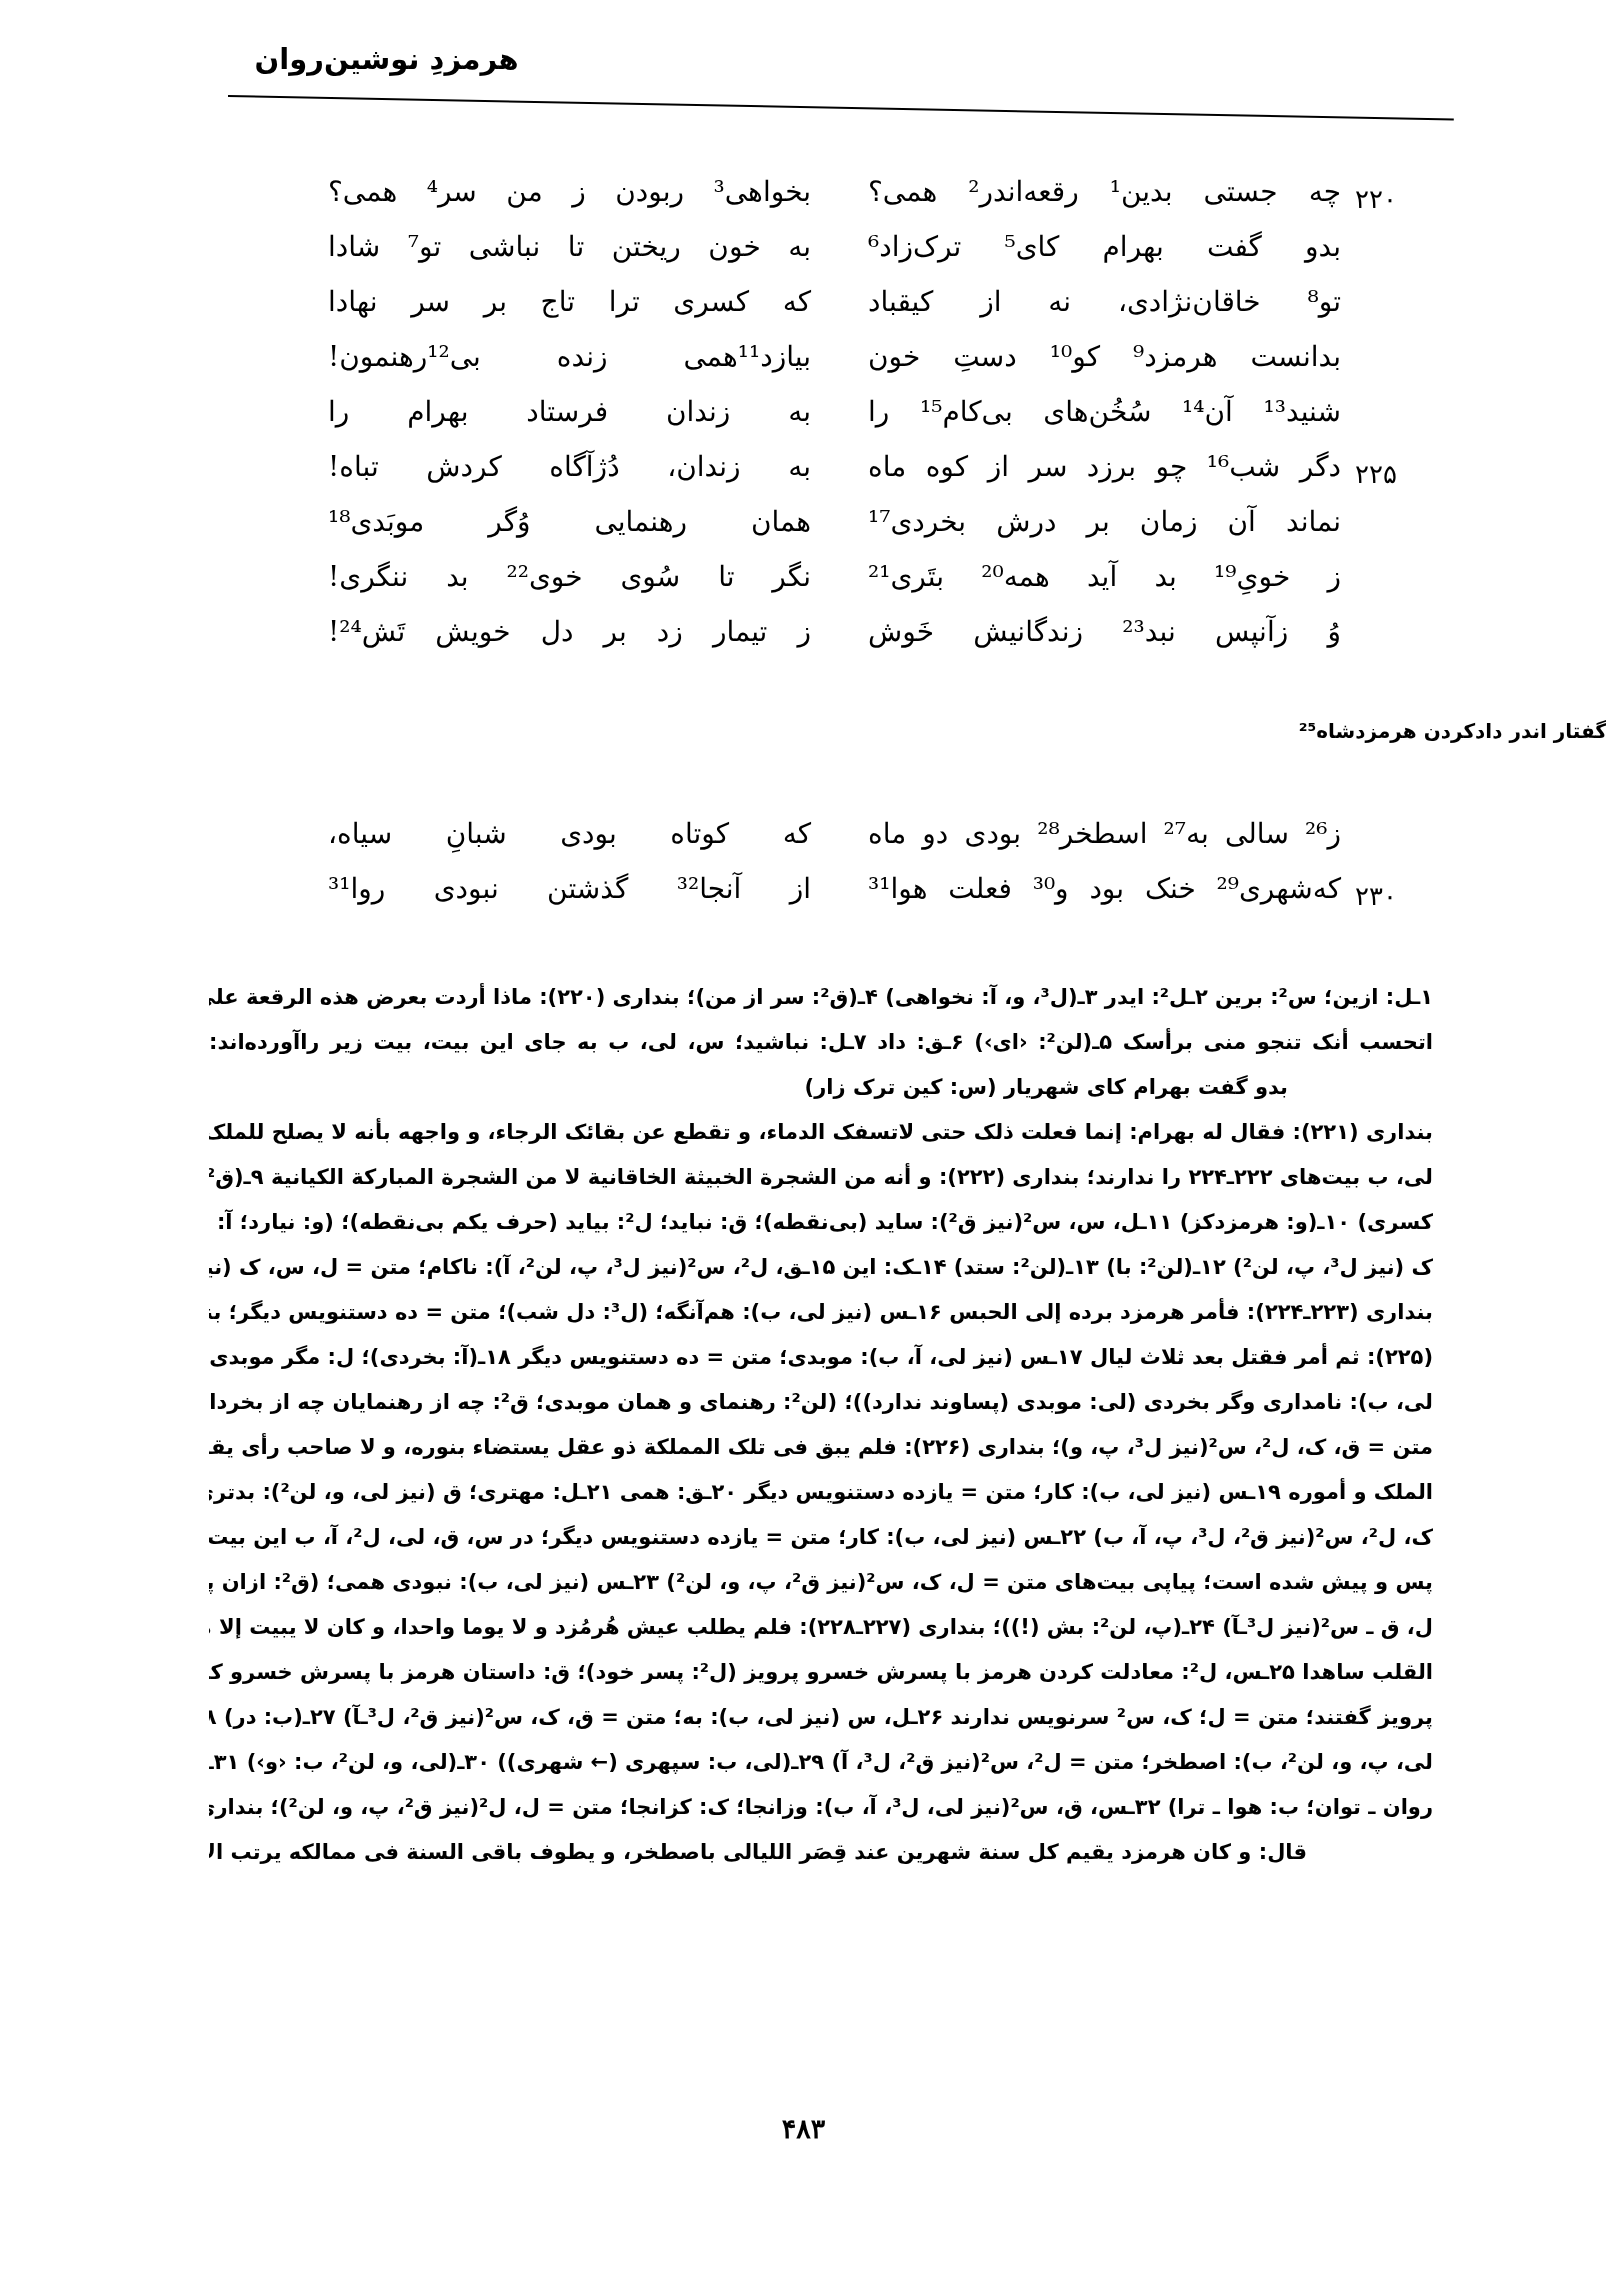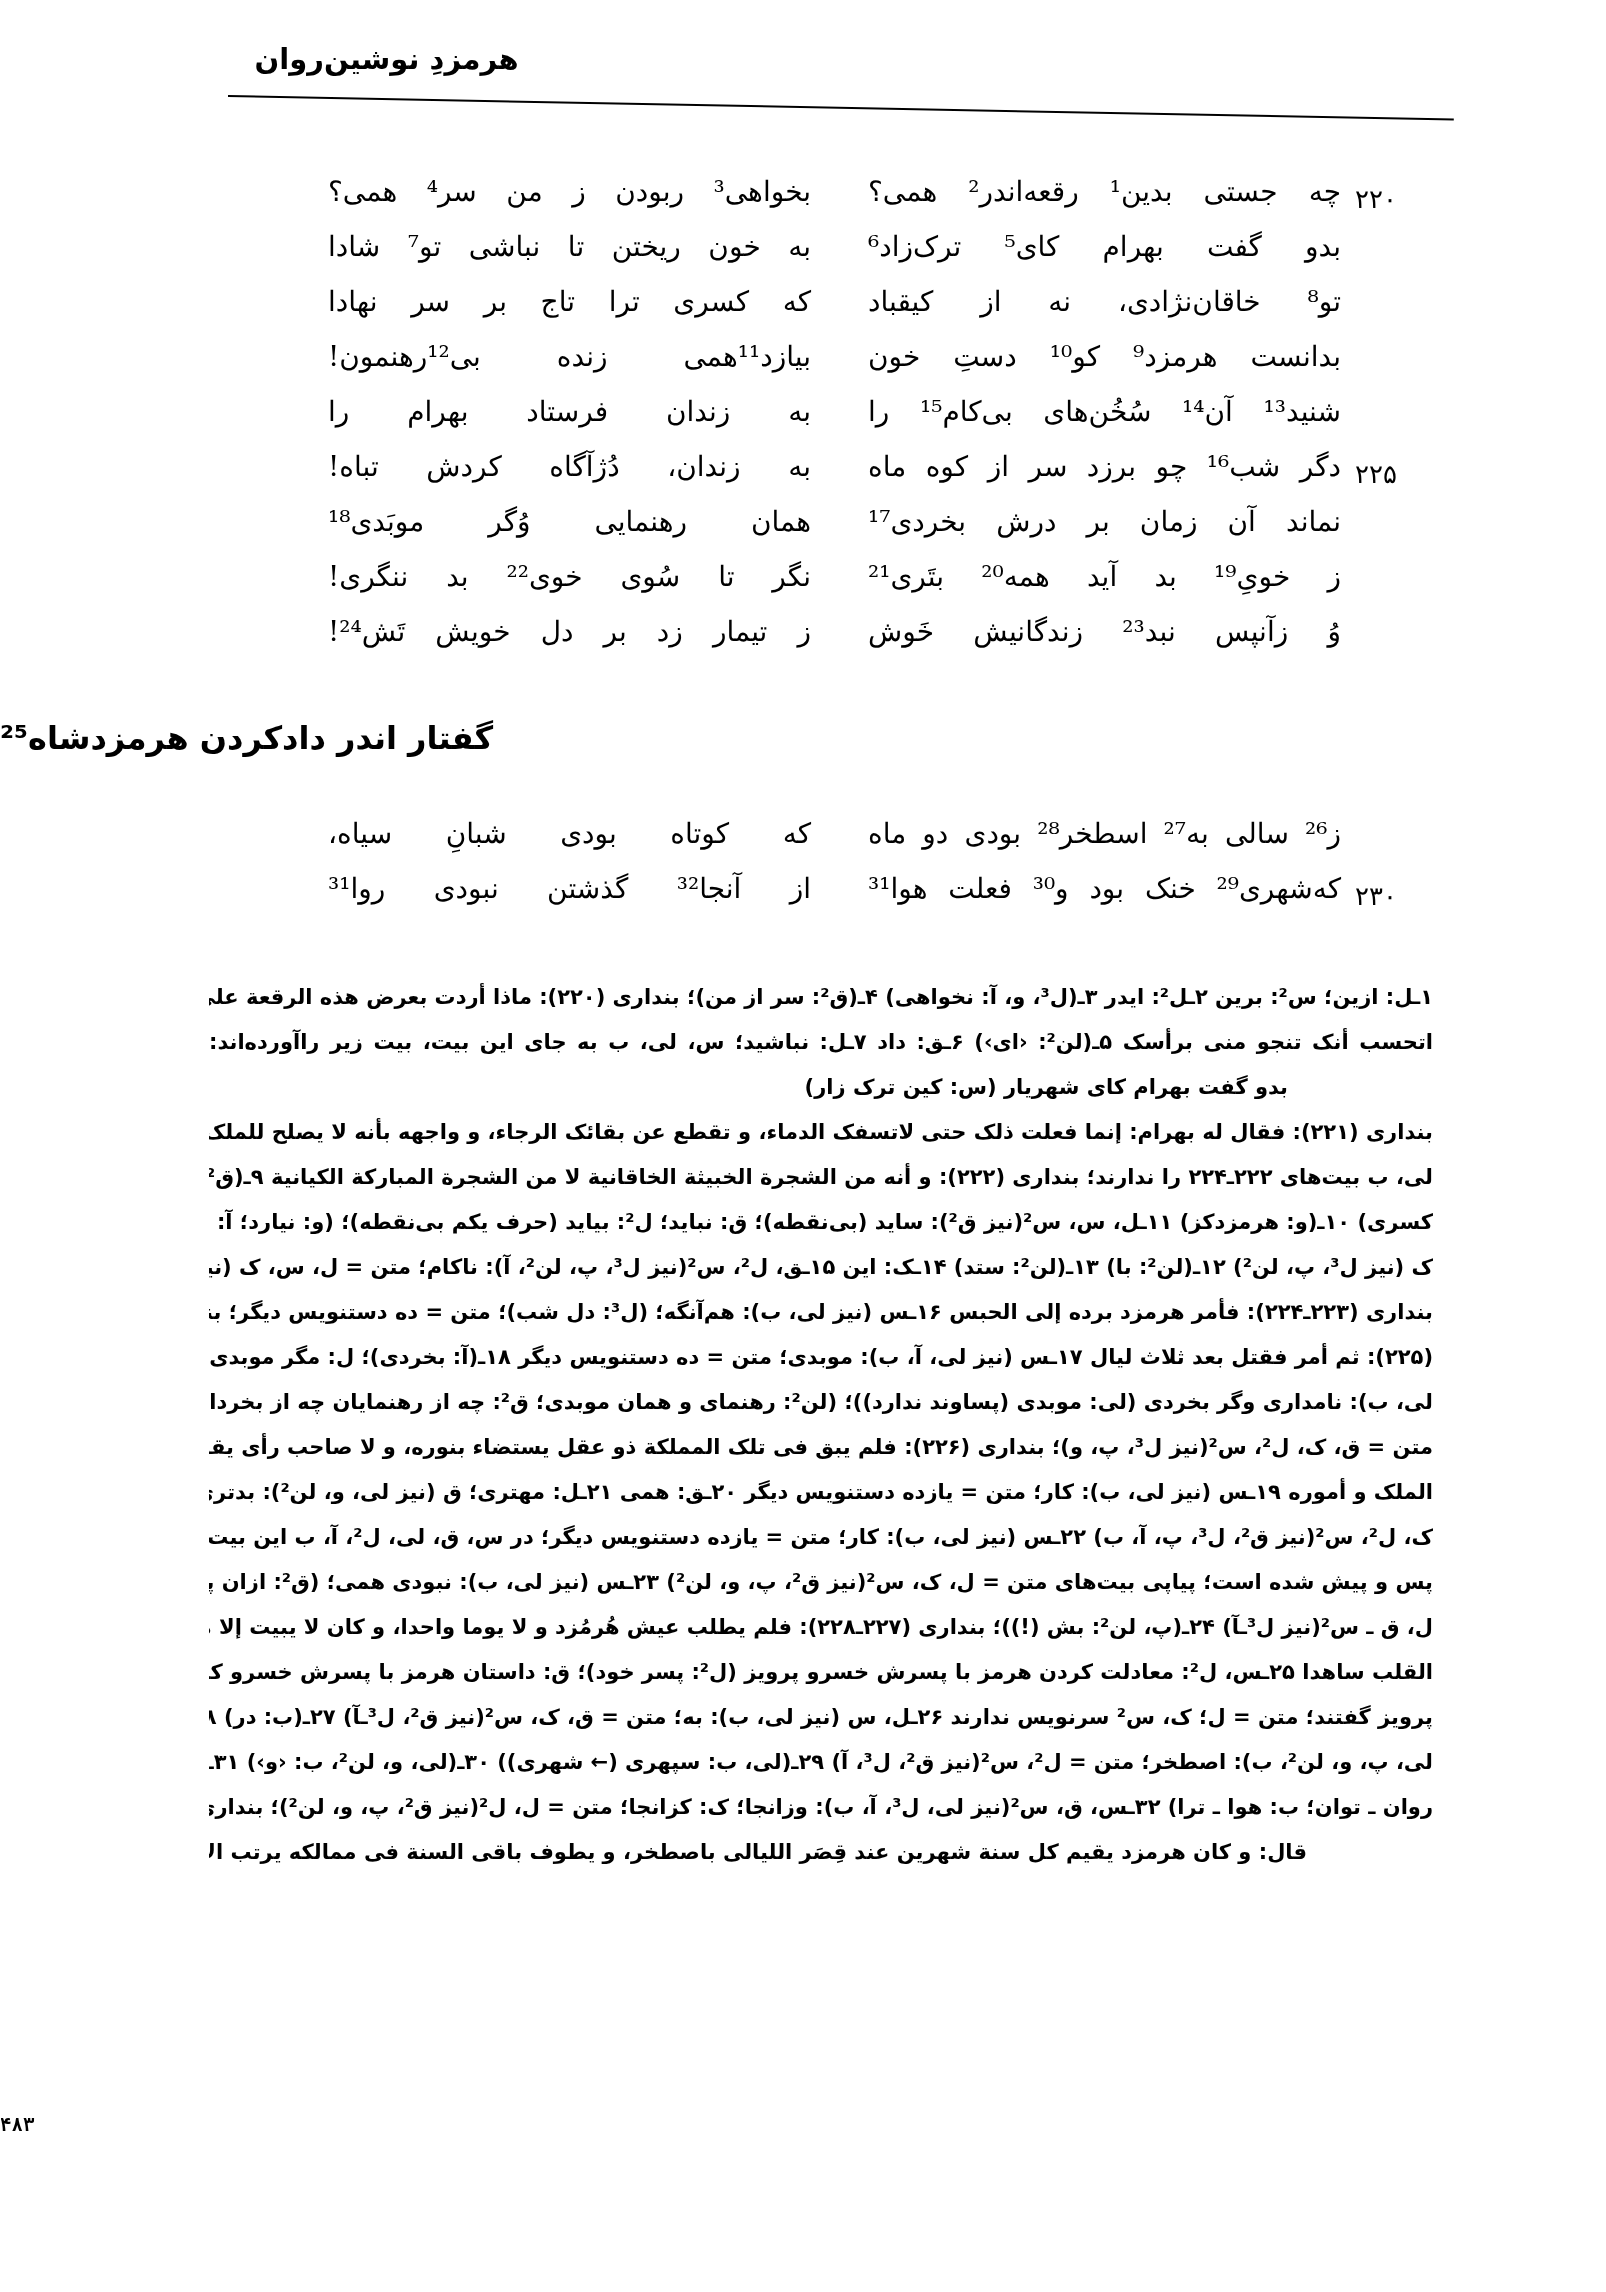--- a/index.html
+++ b/index.html
@@ -10,32 +10,32 @@
   .header-rule { position:absolute; left:228px; top:95px; width:1226px; height:0; border-top:2.9px solid #000;
          transform-origin:left center; transform:rotate(1.1deg); }
   .verse-block { position:absolute; left:328px; width:1081px; }
   .verse-row { position:relative; height:55px; }
   .hemistich { position:absolute; top:0; font-family:"DejaVu Serif", serif; font-size:28px; line-height:55px;
          white-space:nowrap; text-align:justify; text-align-last:justify; }
   .h-right { right:68px; width:473px; }
   .h-left { left:0; width:483px; }
   .verse-num { position:absolute; right:0; top:8px; width:54px; text-align:left; font-family:"DejaVu Serif", serif;
          font-size:26px; line-height:55px; }
-  .section-heading { position:absolute; left:0; width:1607px; top:719px; text-align:left;
-         font-family:"DejaVu Sans", sans-serif; font-weight:bold; font-size:32px; }
+  .section-heading { position:absolute; left:0; width:1607px; top:719px; text-align:right;
+         font-family:"DejaVu Sans", sans-serif; font-weight:bold; font-size:20px; }
   .footnotes { position:absolute; left:209px; width:1224px; top:975px; font-family:"DejaVu Sans", sans-serif;
          font-weight:bold; font-size:21px; line-height:45px; }
   .fn-line { white-space:nowrap; text-align:justify; text-align-last:justify; height:45px; overflow:hidden; }
   .fn-verse { position:relative; height:45px; }
   .fn-verse span { position:absolute; top:0; white-space:nowrap; }
   .fn-verse .fv-r { right:145px; }
   .fn-verse .fv-l { left:126px; }
   .fn-indent { padding-right:126px; text-align:right; text-align-last:auto; }
-  .page-number { position:absolute; left:0; width:1607px; top:2113px; text-align:left;
-         font-family:Liberation Mono, monospace; font-weight:bold; font-size:19px; }
+  .page-number { position:absolute; left:0; width:1607px; top:2113px; text-align:center;
+         font-family:Liberation Serif, serif; font-weight:bold; font-size:27px; }
 </style>
 </head>
 <body>
 
 <div class="page-header-title">هرمزدِ نوشین‌روان</div>
 <div class="header-rule"></div>
 
 <div class="verse-block" style="top:164px;">
   <div class="verse-row">
       <span class="verse-num">۲۲۰</span>

